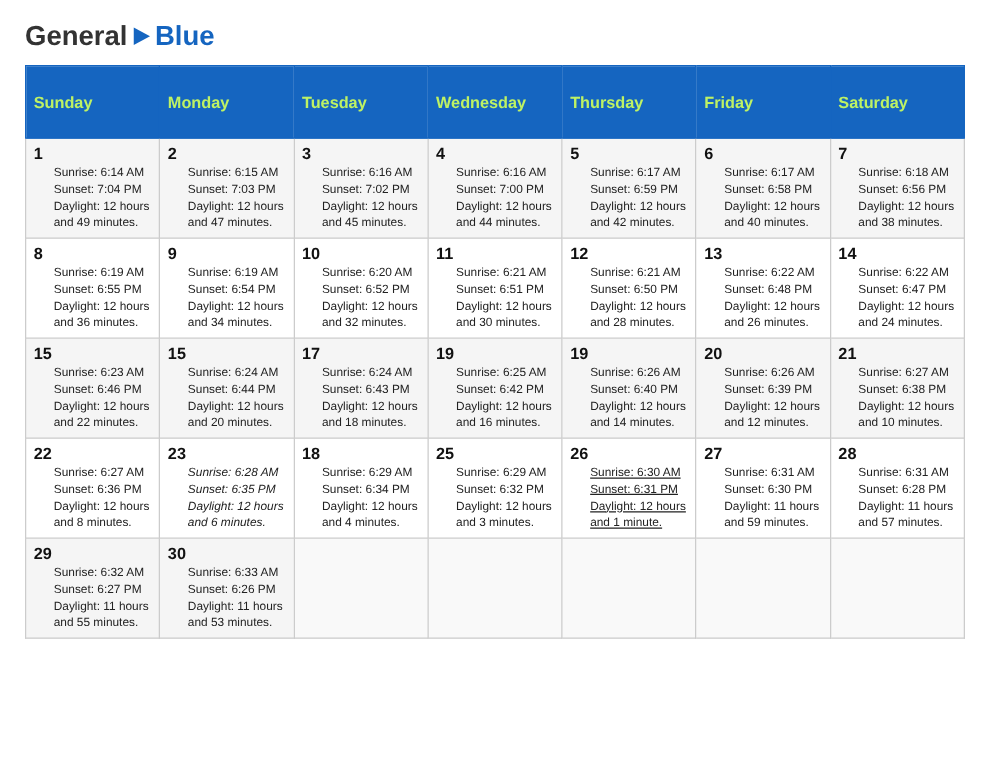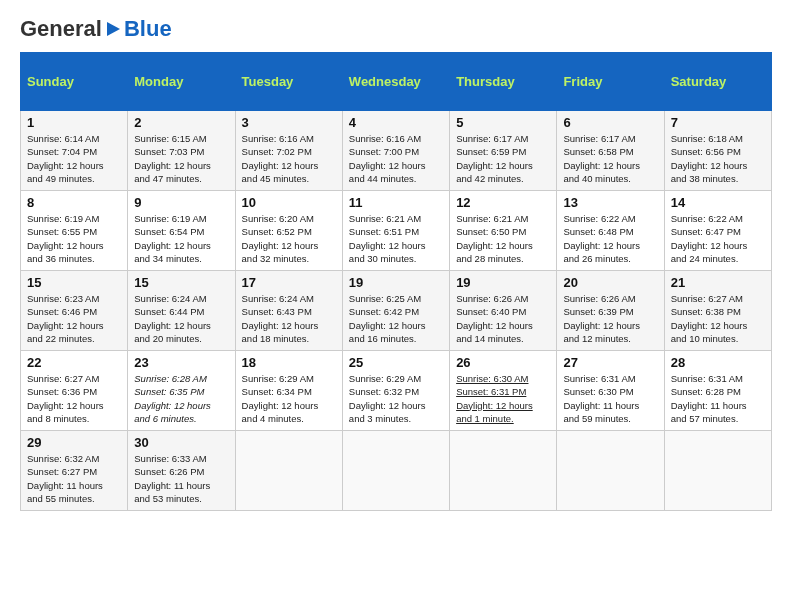--- a/index.html
+++ b/index.html
@@ -78,20 +78,21 @@
       font-size: 13px;
       font-weight: bold;
       color: #111;
       display: block;
       margin-bottom: 2px;
     }
     .day-info {
       font-size: 9.5px;
       line-height: 1.4;
       color: #222;
+      margin-left: 16px;
     }
     .empty-cell {
       background: #f9f9f9 !important;
     }
   </style>
 </head>
 <body>
 
 <div class="container">
   <div class="header-row">

